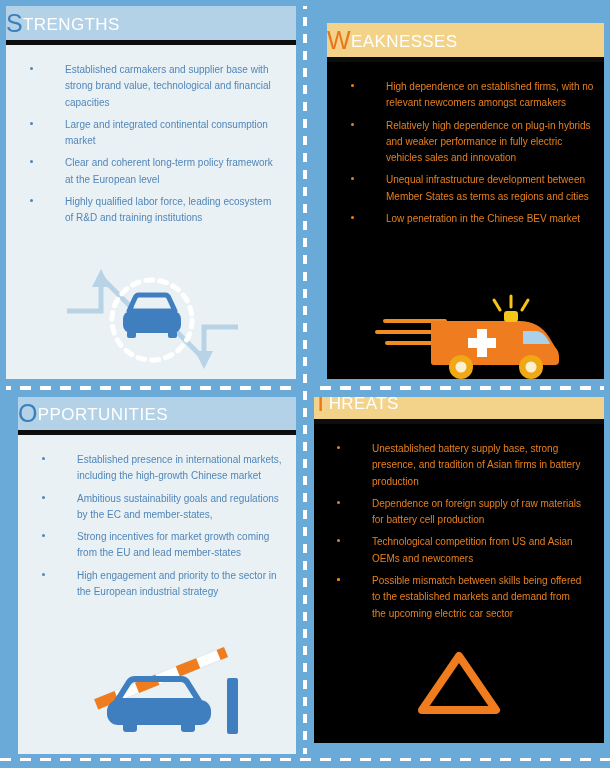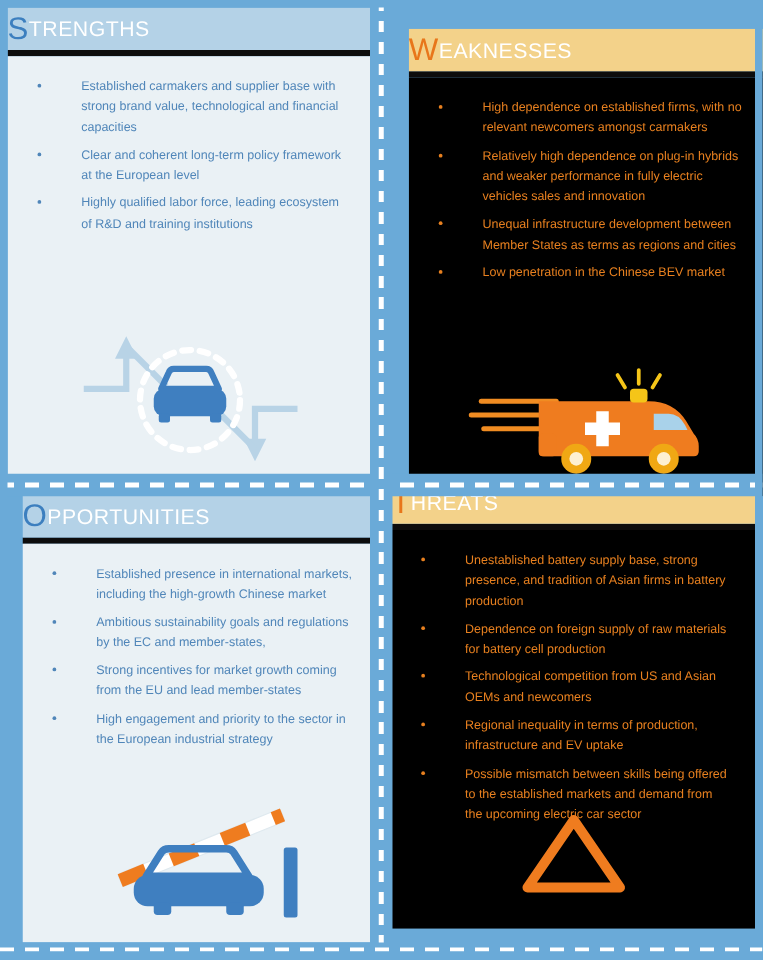--- a/index.html
+++ b/index.html
@@ -129,20 +129,21 @@
 <div class="swot">
 
   <div class="quad q-s">
     <div class="hdr blue">
       <div class="title"><span class="cap">S</span><span>TRENGTHS</span></div>
     </div>
     <div class="shadow-bar"></div>
     <div class="body">
       <ul class="points">
         <li><span class="dot"></span><span>Established carmakers and supplier base with strong brand value, technological and financial capacities</span></li>
+        <li><span class="dot"></span><span>Large and integrated continental consumption market</span></li>
         <li><span class="dot"></span><span>Clear and coherent long-term policy framework at the European level</span></li>
         <li><span class="dot"></span><span>Highly qualified labor force, leading ecosystem of R&amp;D and training institutions</span></li>
       </ul>
       <div class="art">
         <svg width="190" height="110" viewBox="0 0 190 110">
 
           <g stroke="#b8d3e6" stroke-width="5" fill="none" stroke-linecap="butt">
             <path d="M10 46 L44 46 L44 12"></path>
           </g>
           <path d="M44 4 L53 22 L35 22 Z" fill="#b8d3e6"></path>
@@ -254,21 +255,21 @@
   <div class="quad q-t">
     <div class="hdr gold">
       <div class="title"><span class="cap">T</span><span>HREATS</span></div>
     </div>
     <div class="shadow-bar"></div>
     <div class="body">
       <ul class="points">
         <li><span class="dot"></span><span>Unestablished battery supply base, strong presence, and tradition of Asian firms in battery production</span></li>
         <li><span class="dot"></span><span>Dependence on foreign supply of raw materials for battery cell production</span></li>
         <li><span class="dot"></span><span>Technological competition from US and Asian OEMs and newcomers</span></li>
-        <li><span class="dot"></span><span>Regional inequality in terms of production, infrastructure and EV uptake</span></li>
+        <li><span class="dot"></span></li>
         <li><span class="dot"></span><span>Possible mismatch between skills being offered to the established markets and demand from the upcoming electric car sector</span></li>
       </ul>
       <div class="art t-art">
         <svg width="90" height="70" viewBox="0 0 90 70">
           <path d="M45 8 L82 62 L8 62 Z" fill="none" stroke="#ef7c1f" stroke-width="8" stroke-linejoin="round"></path>
         </svg>
       </div>
     </div>
   </div>
 

